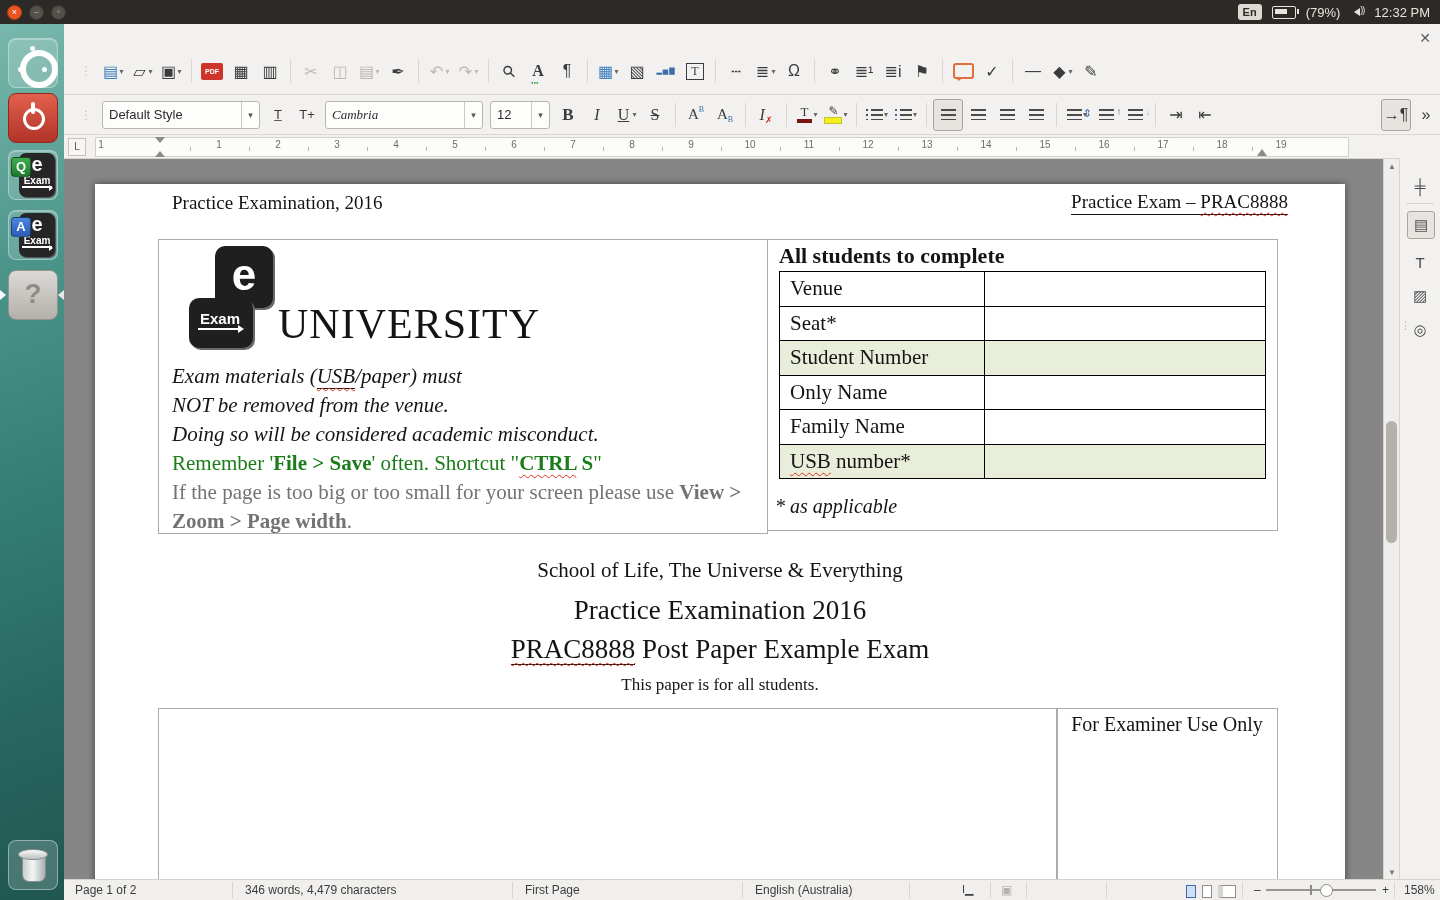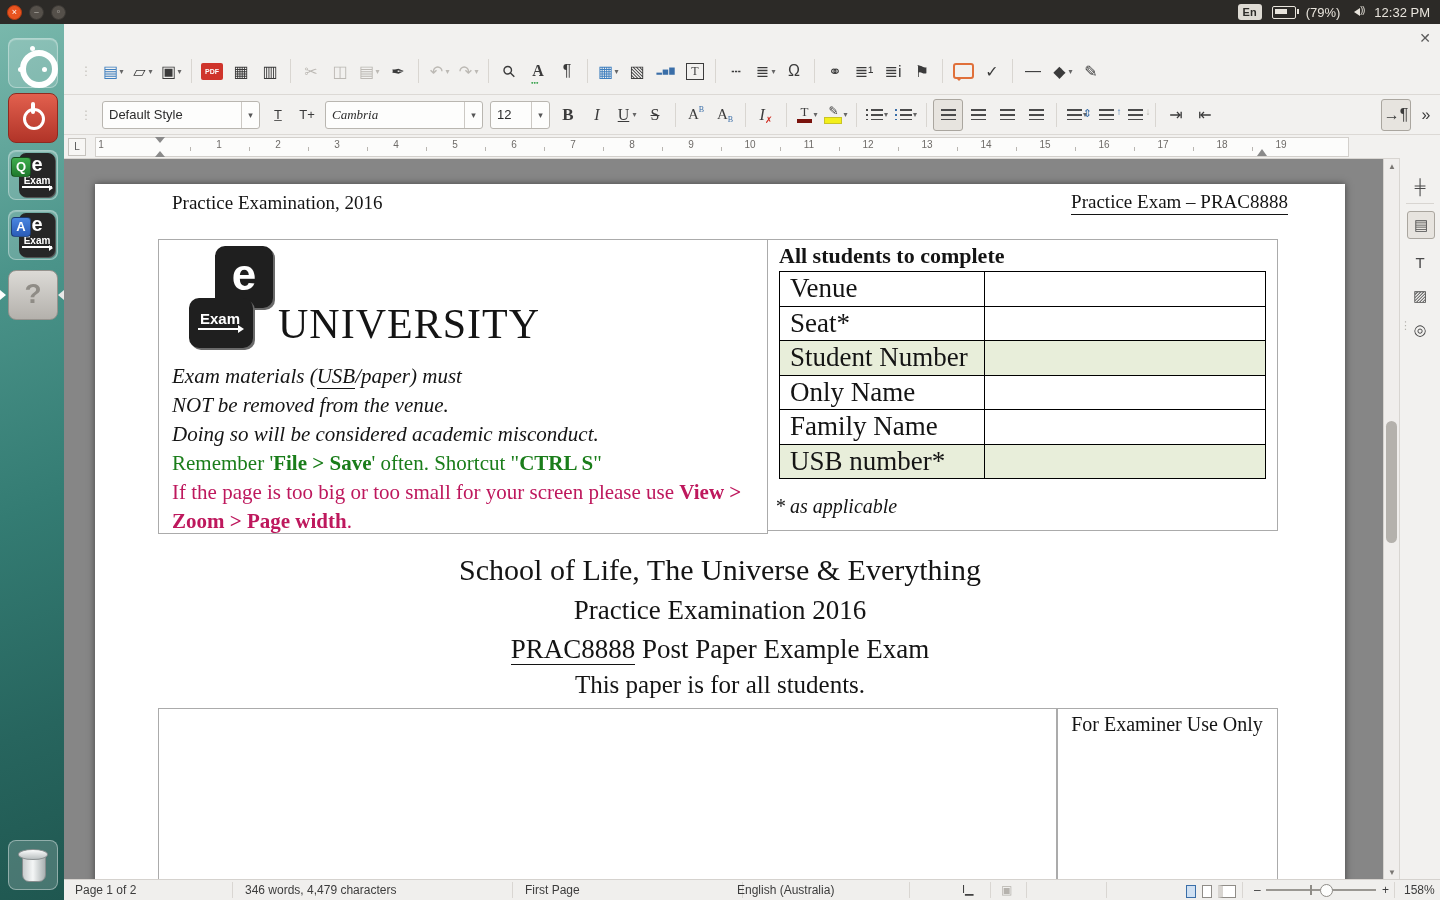--- a/index.html
+++ b/index.html
@@ -134,21 +134,21 @@
   .rnum{position:absolute;top:4px;font-size:10px;color:#6e6b68;transform:translateX(-50%)}
   .rtick{position:absolute;top:12px;width:1px;height:4px;background:#b9b6b1}
   .mk-top{position:absolute;left:91px;top:2px;border:5px solid transparent;border-top:6px solid #8a8a8a}
   .mk-bot{position:absolute;left:91px;top:11px;border:5px solid transparent;border-bottom:6px solid #8a8a8a}
   .mk-right{position:absolute;left:1193px;top:9px;border:5px solid transparent;border-bottom:7px solid #8a8a8a}
 
   
   #docarea{position:absolute;top:135px;left:0;width:1320px;height:721px;background:#868686;overflow:hidden}
   #page{position:absolute;left:31px;top:25px;width:1250px;height:900px;background:#fff;
         box-shadow:0 0 7px rgba(0,0,0,.5);font-family:"Liberation Serif",serif;color:#141414}
-  .wavy{text-decoration-style:wavy;text-decoration-color:#e0311f;
+  .wavy{text-decoration:underline;text-decoration-style:wavy;text-decoration-color:#e0311f;
         text-decoration-thickness:1px;text-underline-offset:3.5px}
   .uline{border-bottom:1.5px solid #141414}
   .b{font-weight:bold}
   #hdr-left{position:absolute;left:77px;top:8px;font-size:19px}
   #hdr-right{position:absolute;right:57px;top:7px;font-size:19px;border-bottom:1.5px solid #141414;padding-bottom:1px}
   .obox{position:absolute;border:1px solid #ababab}
   #box-uni{left:63px;top:55px;width:608px;height:293px}
   #box-students{left:672px;top:55px;width:509px;height:290px}
   
   #exam-logo{position:absolute;left:30px;top:6px;width:88px;height:102px}
@@ -158,33 +158,33 @@
           font-weight:bold;font-size:44px;line-height:58px}
   .lg-bottom{position:absolute;left:0;top:52px;width:64px;height:50px;background:#1f1f1f;border-radius:10px;
           box-shadow:2px 2px 0 #6a6a6a}
   .lg-label{position:absolute;left:9px;top:12px;color:#fff;font-family:"Liberation Sans",sans-serif;
           font-weight:bold;font-size:15px;border-bottom:2px solid #fff;padding:0 2px 1px 2px}
   .lg-label::after{content:"";position:absolute;right:-6px;bottom:-5px;border:4px solid transparent;border-left:6px solid #fff}
   #uni-name{position:absolute;left:119px;top:60px;font-size:42px;letter-spacing:1px}
   #notice{position:absolute;left:13px;top:122px;width:582px;font-size:21px;line-height:29px}
   .it{font-style:italic}
   .green-line{color:#1a7d1a}
-  .red-line{color:#be185d}
+  .red-line{color:#737373}
   #students-heading{position:absolute;left:11px;top:3px;font-size:22px;font-weight:bold}
   #students-table{position:absolute;left:11px;top:31px;border-collapse:collapse}
-  #students-table td{border:1.8px solid #000;font-size:27px;height:33.5px;padding:0 0 0 10px}
+  #students-table td{border:1.8px solid #000;font-size:21px;height:33.5px;padding:0 0 0 10px}
   #students-table td.lbl{width:194px}
   #students-table td.val{width:270px}
   #students-table tr.shaded td{background:#e8eeda}
   #students-note{position:absolute;left:7px;top:255px;font-size:20px;font-style:italic}
   #titles{position:absolute;left:0;top:366px;width:100%;text-align:center}
-  #title1{font-size:30px;line-height:40px}
+  #title1{font-size:21px;line-height:40px}
   #title2{font-size:27px;line-height:40px}
   #title3{font-size:27px;line-height:38px}
-  #title4{font-size:25px;line-height:33px}
+  #title4{font-size:17px;line-height:33px}
   #box-info{left:63px;top:524px;width:898px;height:290px}
   #box-exam-marks{left:961px;top:524px;width:220px;height:290px}
   #info-lines{padding:11px 14px 0 14px;font-size:21px;line-height:29px}
   #info-lines .gap{margin-top:13px}
   #examiner-title{position:absolute;left:0;top:4px;width:100%;text-align:center;font-size:20px}
   #examiner-table{position:absolute;left:7px;top:28px;border-collapse:collapse}
   #examiner-table td{border:1.8px solid #000;font-size:19px;text-align:center;height:23px}
   #examiner-table td.q{width:116px}
   #examiner-table td.m{width:77px}
   #examiner-table tr.hdr td{border-bottom:2.5px solid #000}
@@ -655,21 +655,21 @@
         </span></span>
   </div>
 
   <div id="status">
     <span class="st" style="left:11px">Page 1 of 2</span>
     <span class="stdiv" style="left:168px"></span>
     <span class="st" style="left:181px">346 words, 4,479 characters</span>
     <span class="stdiv" style="left:448px"></span>
     <span class="st" style="left:461px">First Page</span>
     <span class="stdiv" style="left:678px"></span>
-    <span class="st" style="left:673px">English (Australia)</span>
+    <span class="st" style="left:691px">English (Australia)</span>
     <span class="stdiv" style="left:845px"></span>
     <span class="st" style="left:898px;font-size:11px">I▁</span>
     <span class="stdiv" style="left:926px"></span>
     <span class="st" style="left:937px;color:#b5b2ad">▣</span>
     <span class="stdiv" style="left:962px"></span>
     <span class="stdiv" style="left:1042px"></span>
     <span class="pgic blue" style="left:1122px"></span>
     <span class="pgic" style="left:1138px"></span>
     <span class="pgic book" style="left:1154px"></span>
     <span class="stdiv" style="left:1178px"></span>

